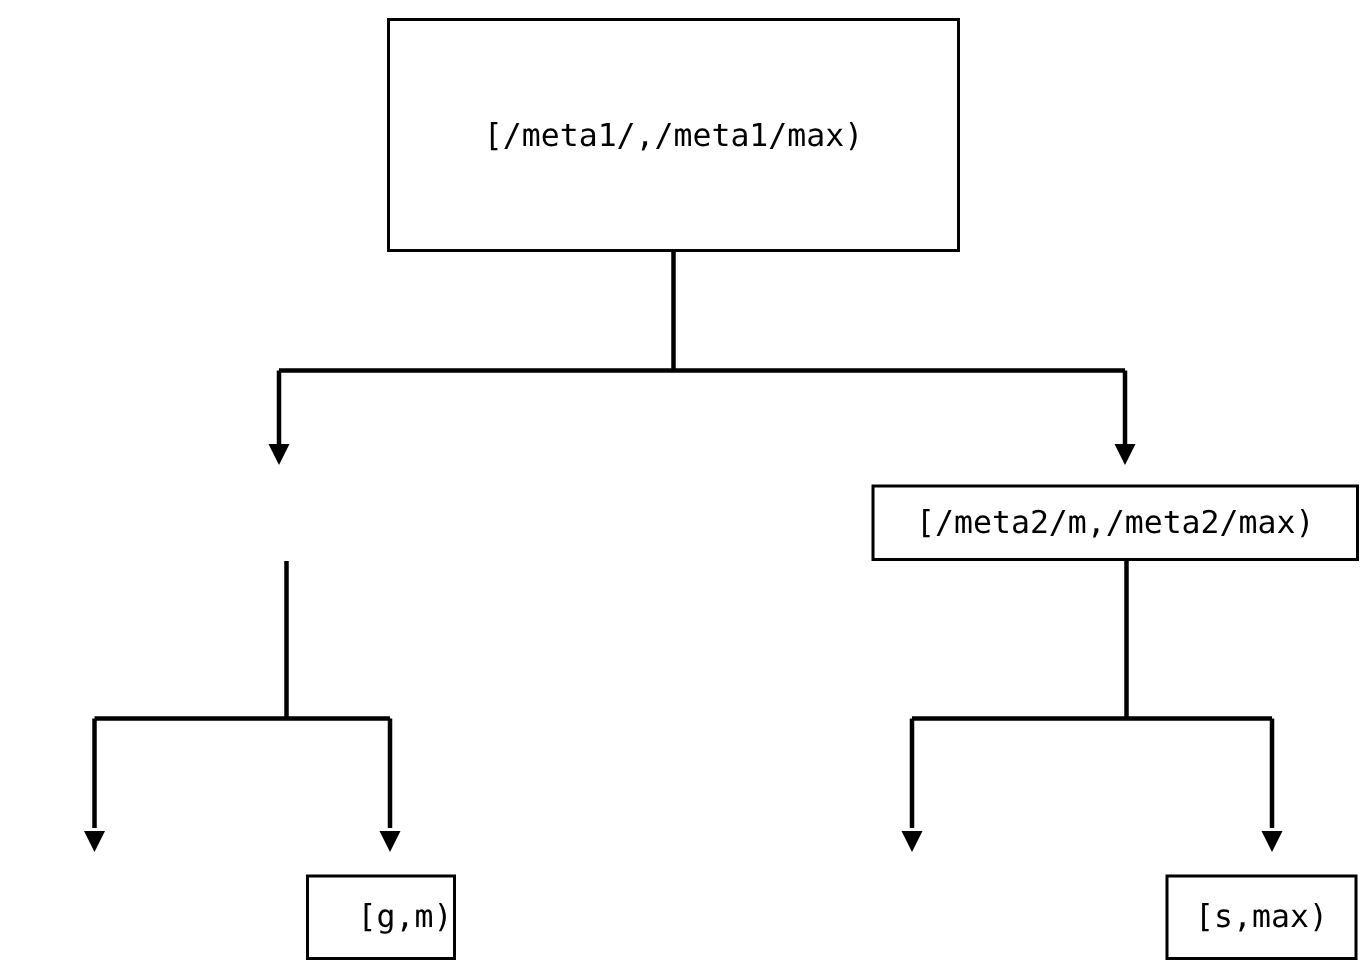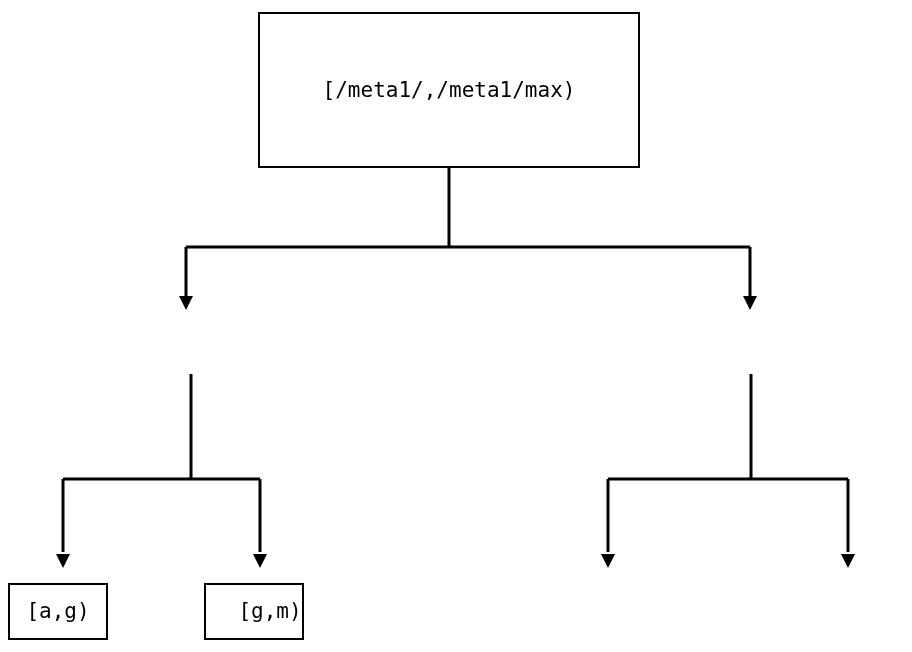--- a/index.html
+++ b/index.html
@@ -81,24 +81,27 @@
       <polygon points="601,554 615,554 608,568"></polygon>
       <polygon points="841,554 855,554 848,568"></polygon>
     </g>
   </svg>
 
   <div class="node level-root" style="left:258px; top:12px; width:382px; height:156px;">
     <span class="node-label">[/meta1/,/meta1/max)</span>
   </div>
 
 
+  <div class="node level-mid" style="left:581px; top:323px; width:325px; height:51px;">
+    <span class="node-label">[/meta2/m,/meta2/max)</span>
+  </div>
 
-  <div class="node level-leaf" style="left:8px; top:583px; width:100px; height:57px;">
-    <span class="node-label">[a,g)</span>
-  </div>
 
   <div class="node level-leaf" style="left:204px; top:583px; width:100px; height:57px;padding-left:32px;">
     <span class="node-label">[g,m)</span>
   </div>
 
 
+  <div class="node level-leaf" style="left:777px; top:583px; width:128px; height:57px;">
+    <span class="node-label">[s,max)</span>
+  </div>
 
 </div>
 
 </body></html>

